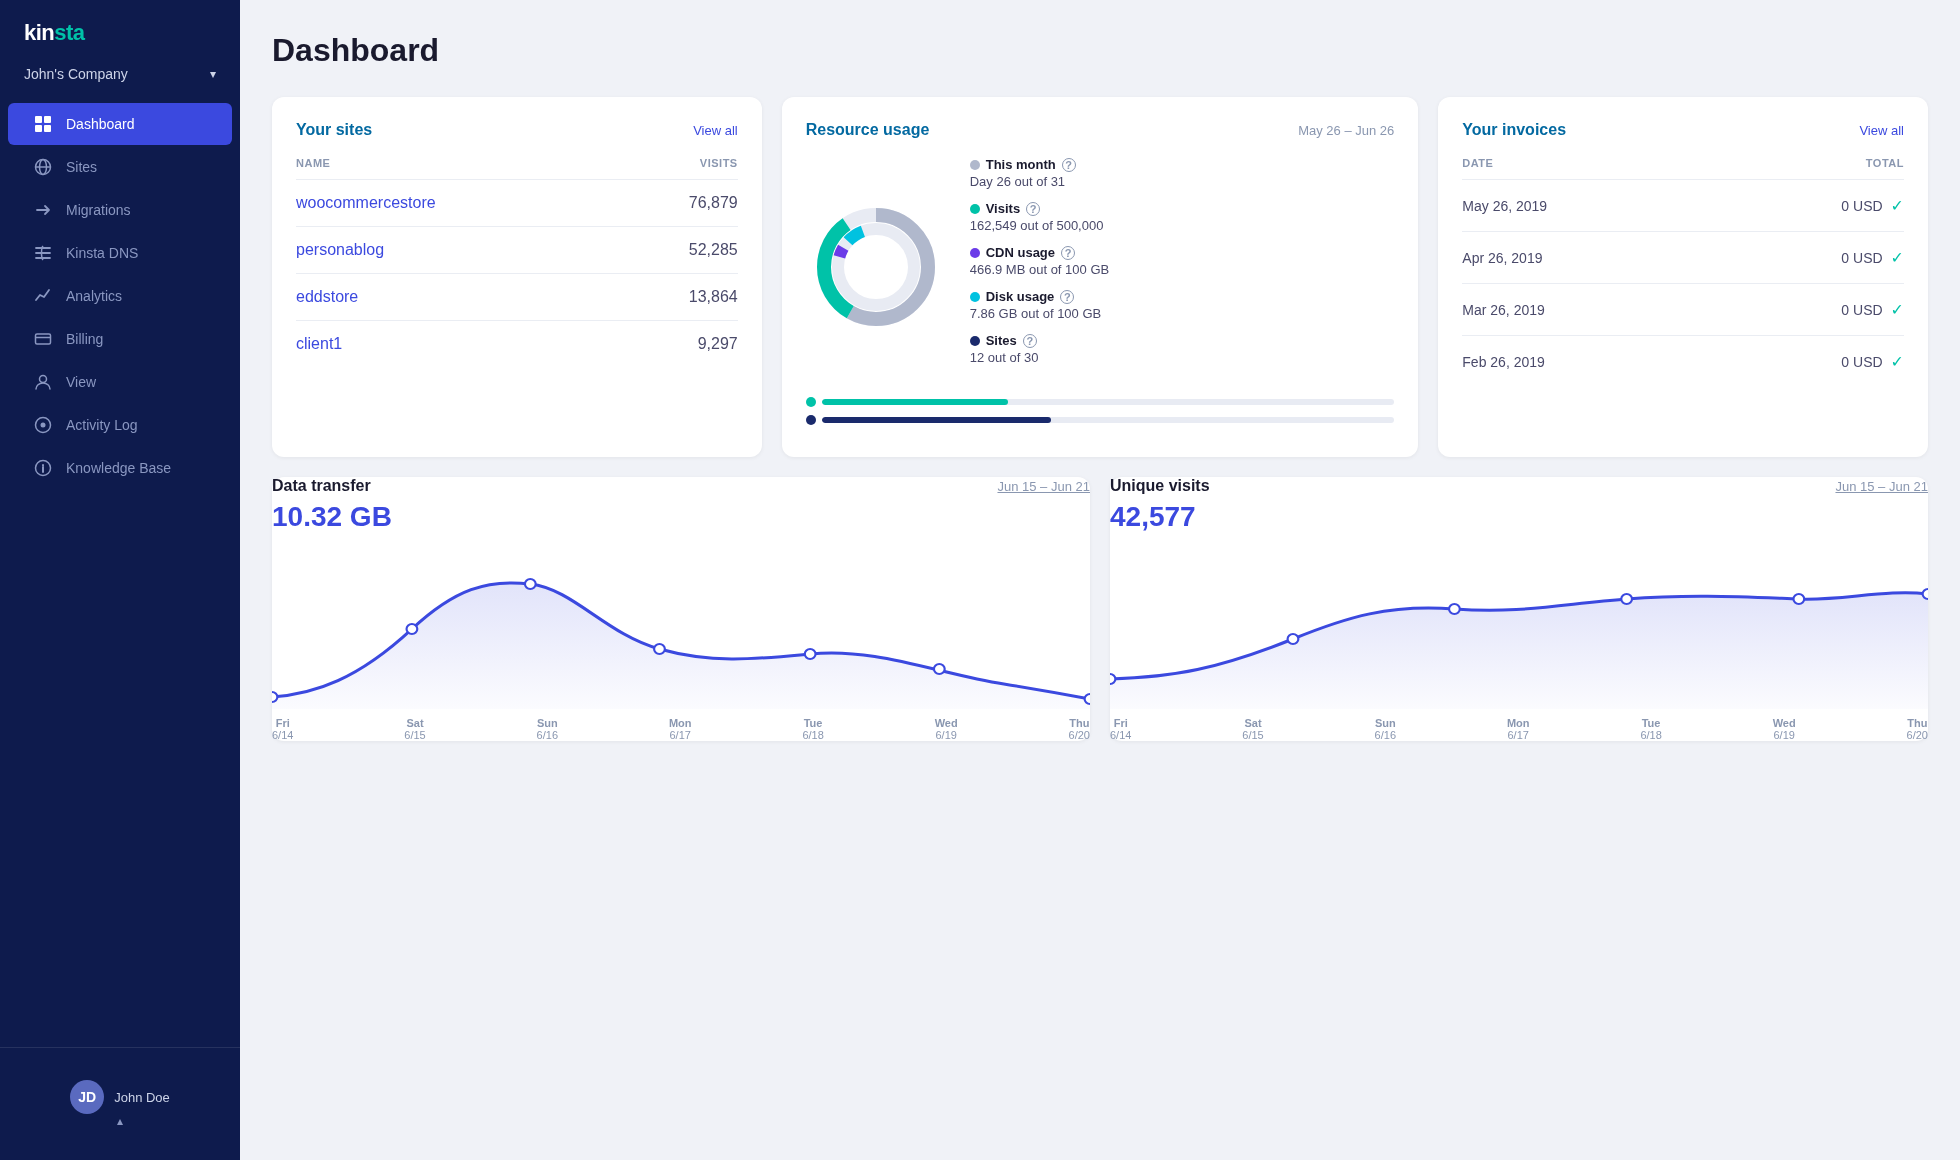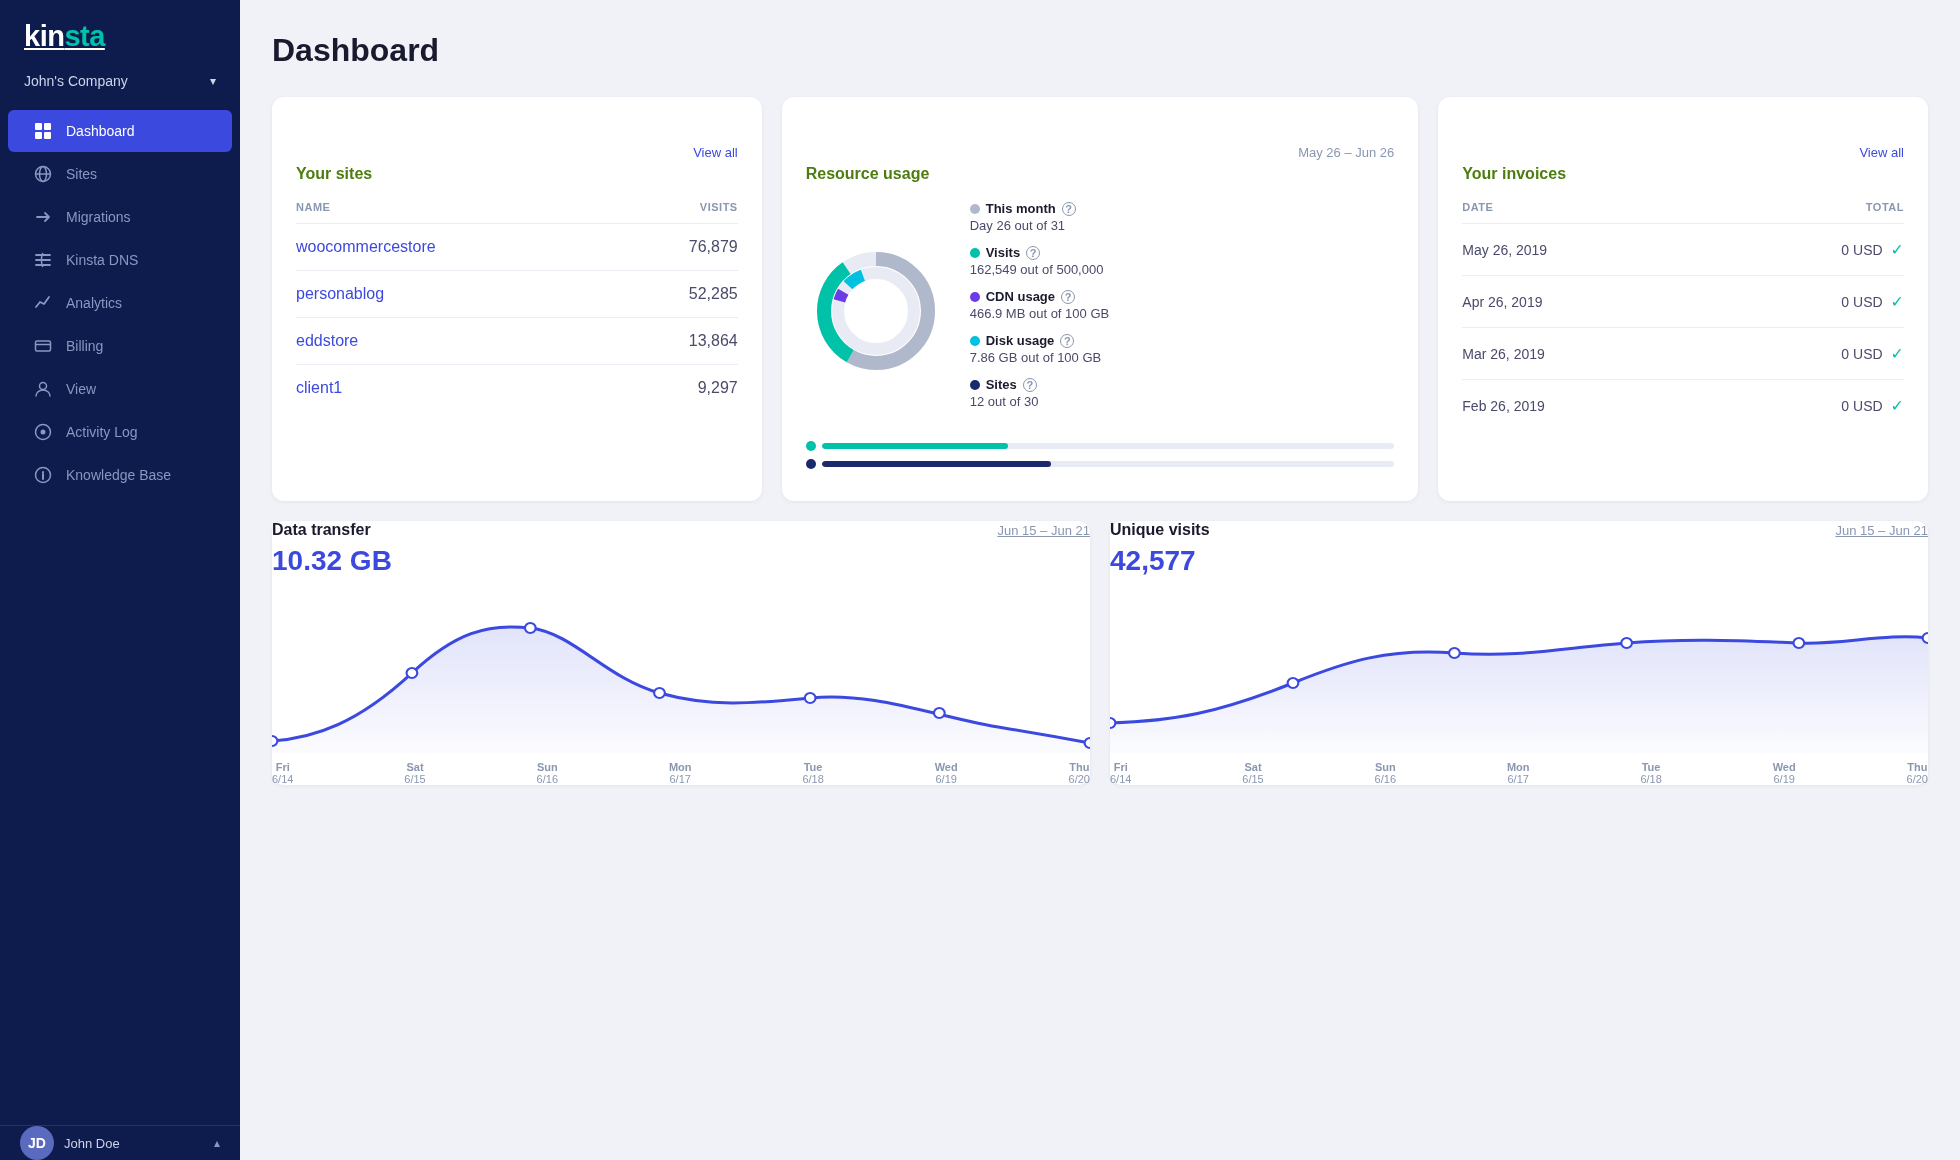--- a/index.html
+++ b/index.html
@@ -15,25 +15,24 @@
       flex-direction: column;
       height: 100vh;
       overflow-y: auto;
     }
     .sidebar-logo {
       padding: 20px 24px 10px;
       display: flex;
       align-items: center;
     }
     .logo-text {
-      font-size: 29px;
+      font-size: 22px;
       font-weight: 800;
       color: #fff;
       letter-spacing: -0.5px;
-      text-decoration: underline;
     }
     .logo-text span { color: #00c2a8; }
     .company-selector {
       display: flex;
       align-items: center;
       justify-content: space-between;
       padding: 10px 24px 20px;
       cursor: pointer;
     }
     .company-name {
@@ -53,24 +52,25 @@
       margin: 1px 8px;
       transition: background 0.15s;
       text-decoration: none;
     }
     .nav-item.active { background: #3b49df; color: #fff; }
     .nav-icon { width: 22px; margin-right: 12px; display: flex; align-items: center; justify-content: center; font-size: 16px; }
 
     .sidebar-bottom {
       margin-top: auto;
       border-top: 1px solid rgba(255,255,255,0.1);
-      padding: 0 20px;
-      display: flex;
-      align-items: center;
-      justify-content: space-between;
+      padding: 32px 20px;
+      display: flex;
+      align-items: center;
+      justify-content: space-between;
+      flex-direction: column;
     }
     .user-info { display: flex; align-items: center; gap: 10px; }
     .avatar {
       width: 34px; height: 34px; border-radius: 50%;
       background: #5a6abf; display: flex; align-items: center; justify-content: center;
       font-size: 14px; font-weight: 600; color: #fff;
     }
     .user-name { font-size: 13px; color: #cdd4e8; }
 
     
@@ -99,21 +99,21 @@
       border-radius: 12px;
       padding: 24px;
       box-shadow: 0 1px 4px rgba(0,0,0,0.06);
     }
     .card-header {
       display: flex;
       justify-content: space-between;
       align-items: center;
       margin-bottom: 18px;
     }
-    .card-title { font-size: 16px; font-weight: 600; color: #4d7c0f; margin-top: 44px; }
+    .card-title { font-size: 16px; font-weight: 600; color: #0369a1; }
     .view-all-link { font-size: 13px; color: #3b49df; text-decoration: none; cursor: pointer; font-weight: 500; }
 
     
     .table-header {
       display: flex;
       justify-content: space-between;
       padding: 0 0 10px 0;
       border-bottom: 1px solid #eaedf3;
       font-size: 11px;
       font-weight: 600;

